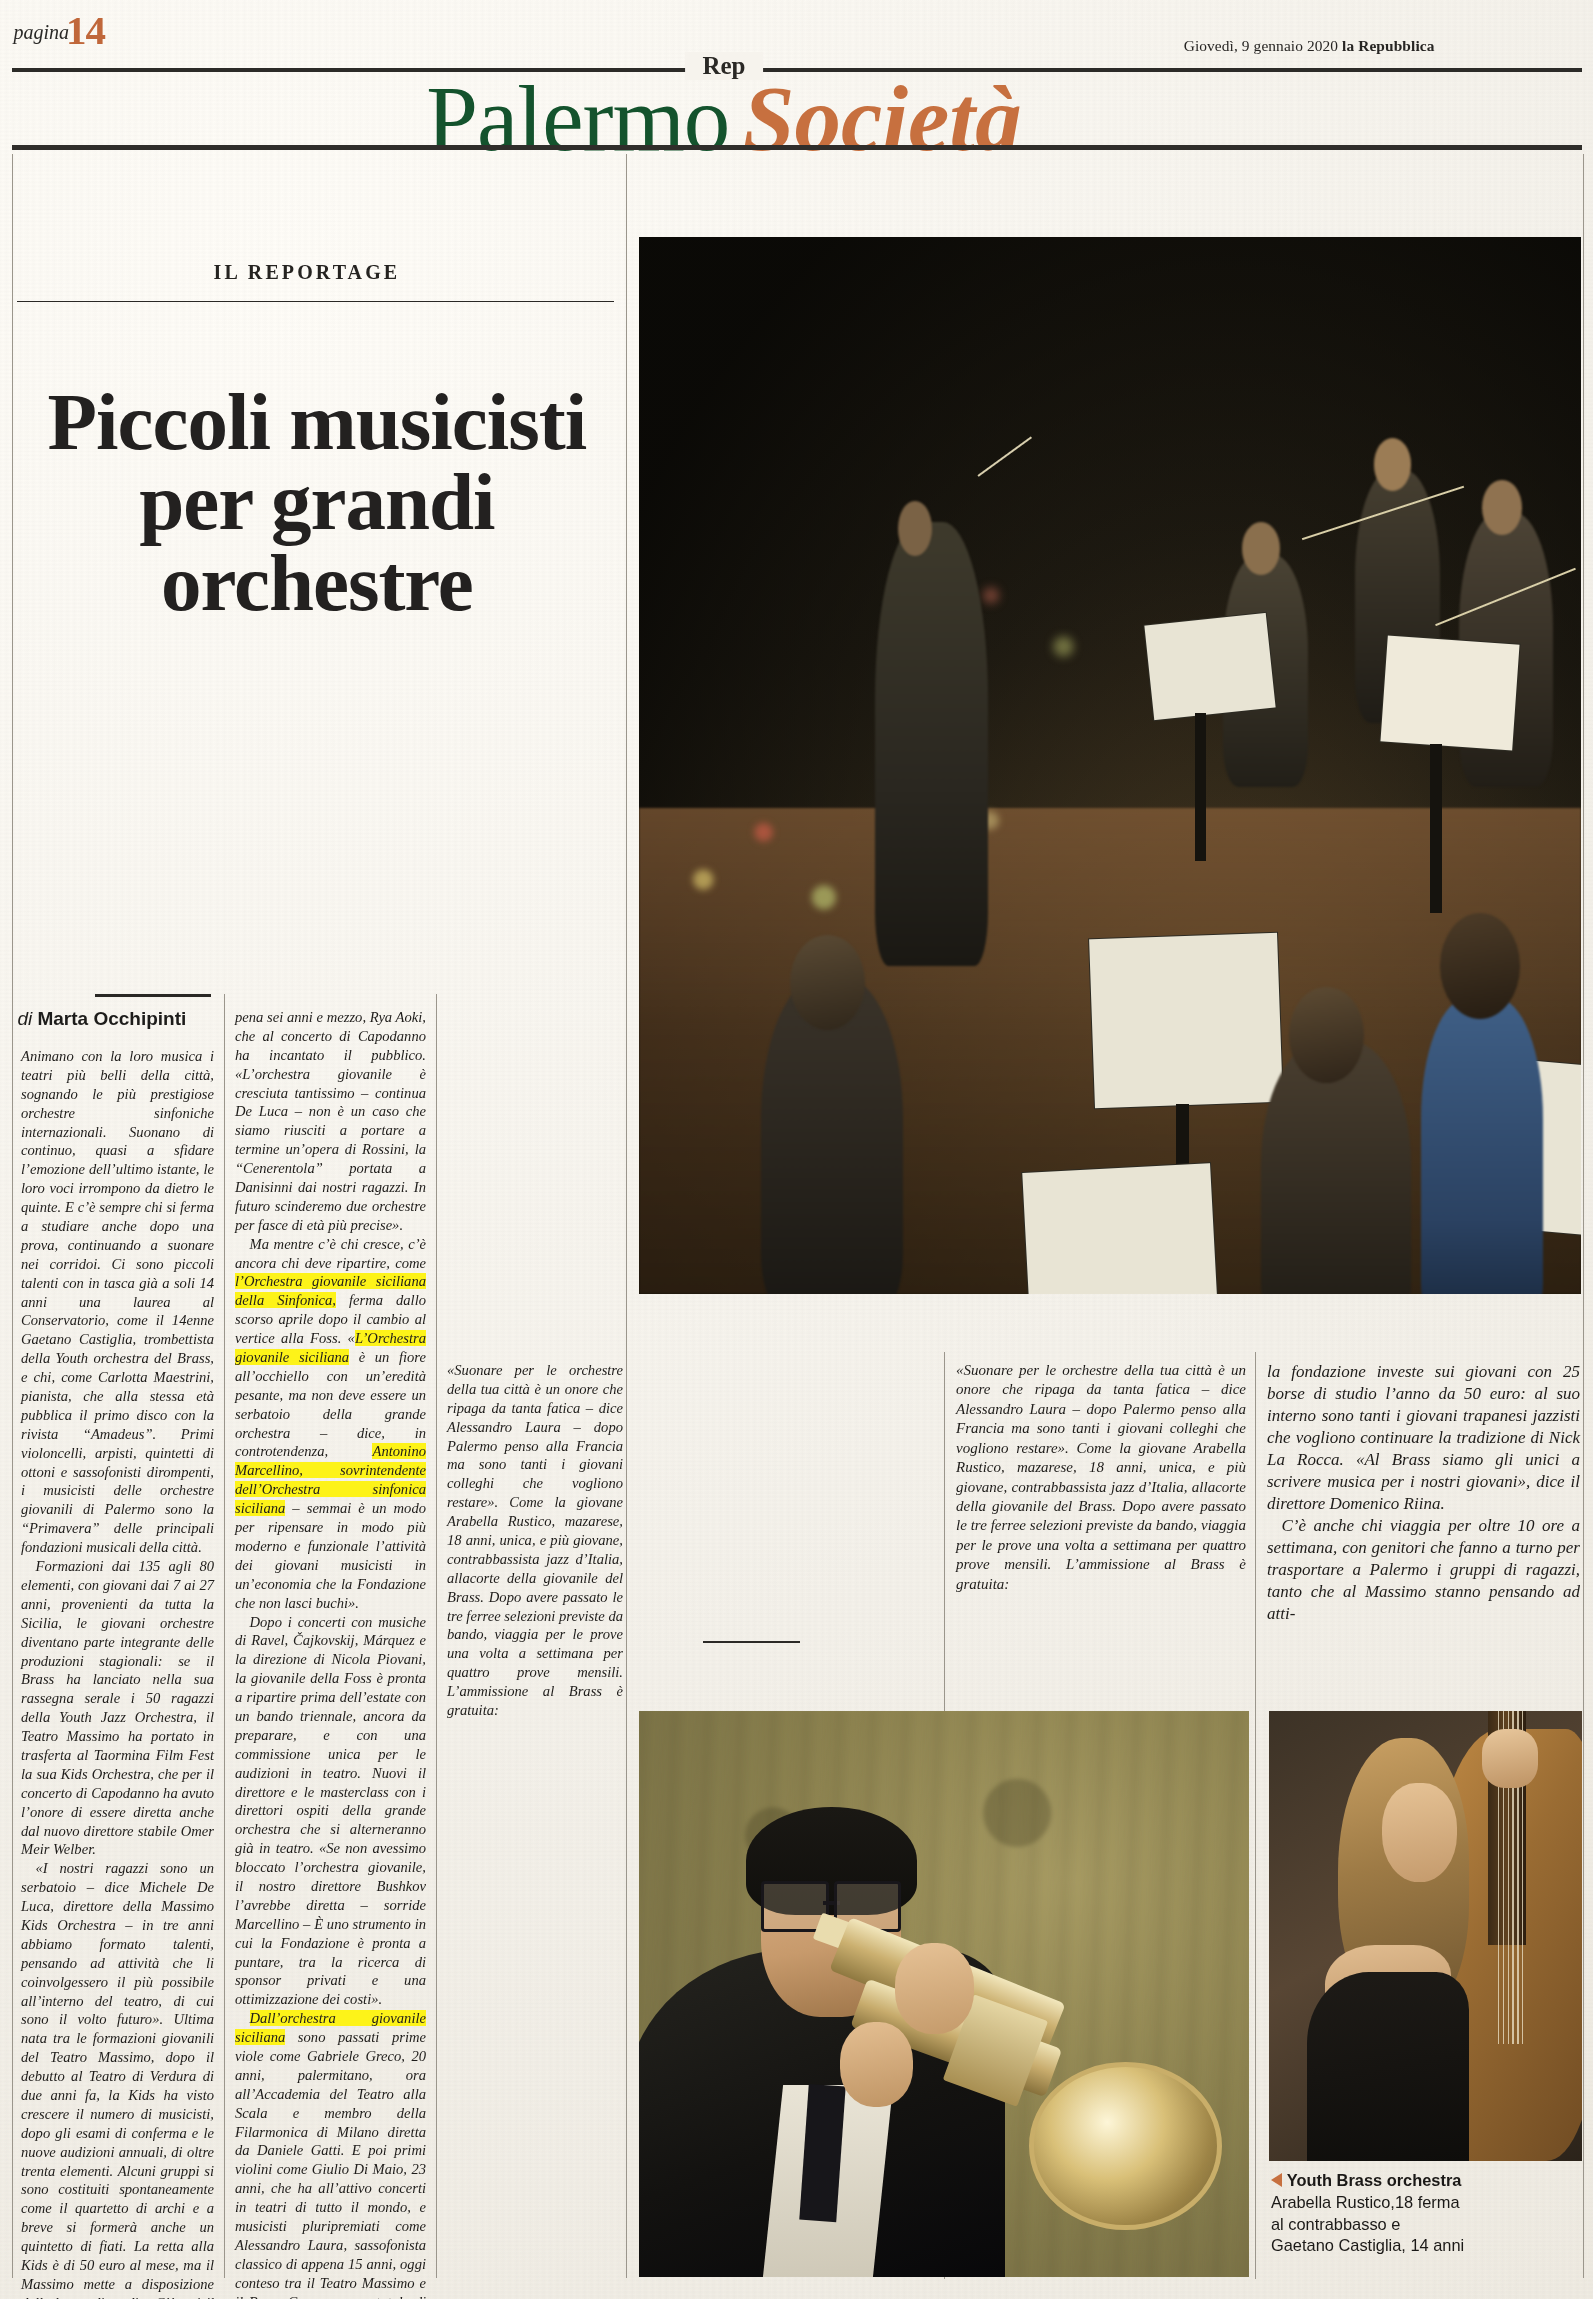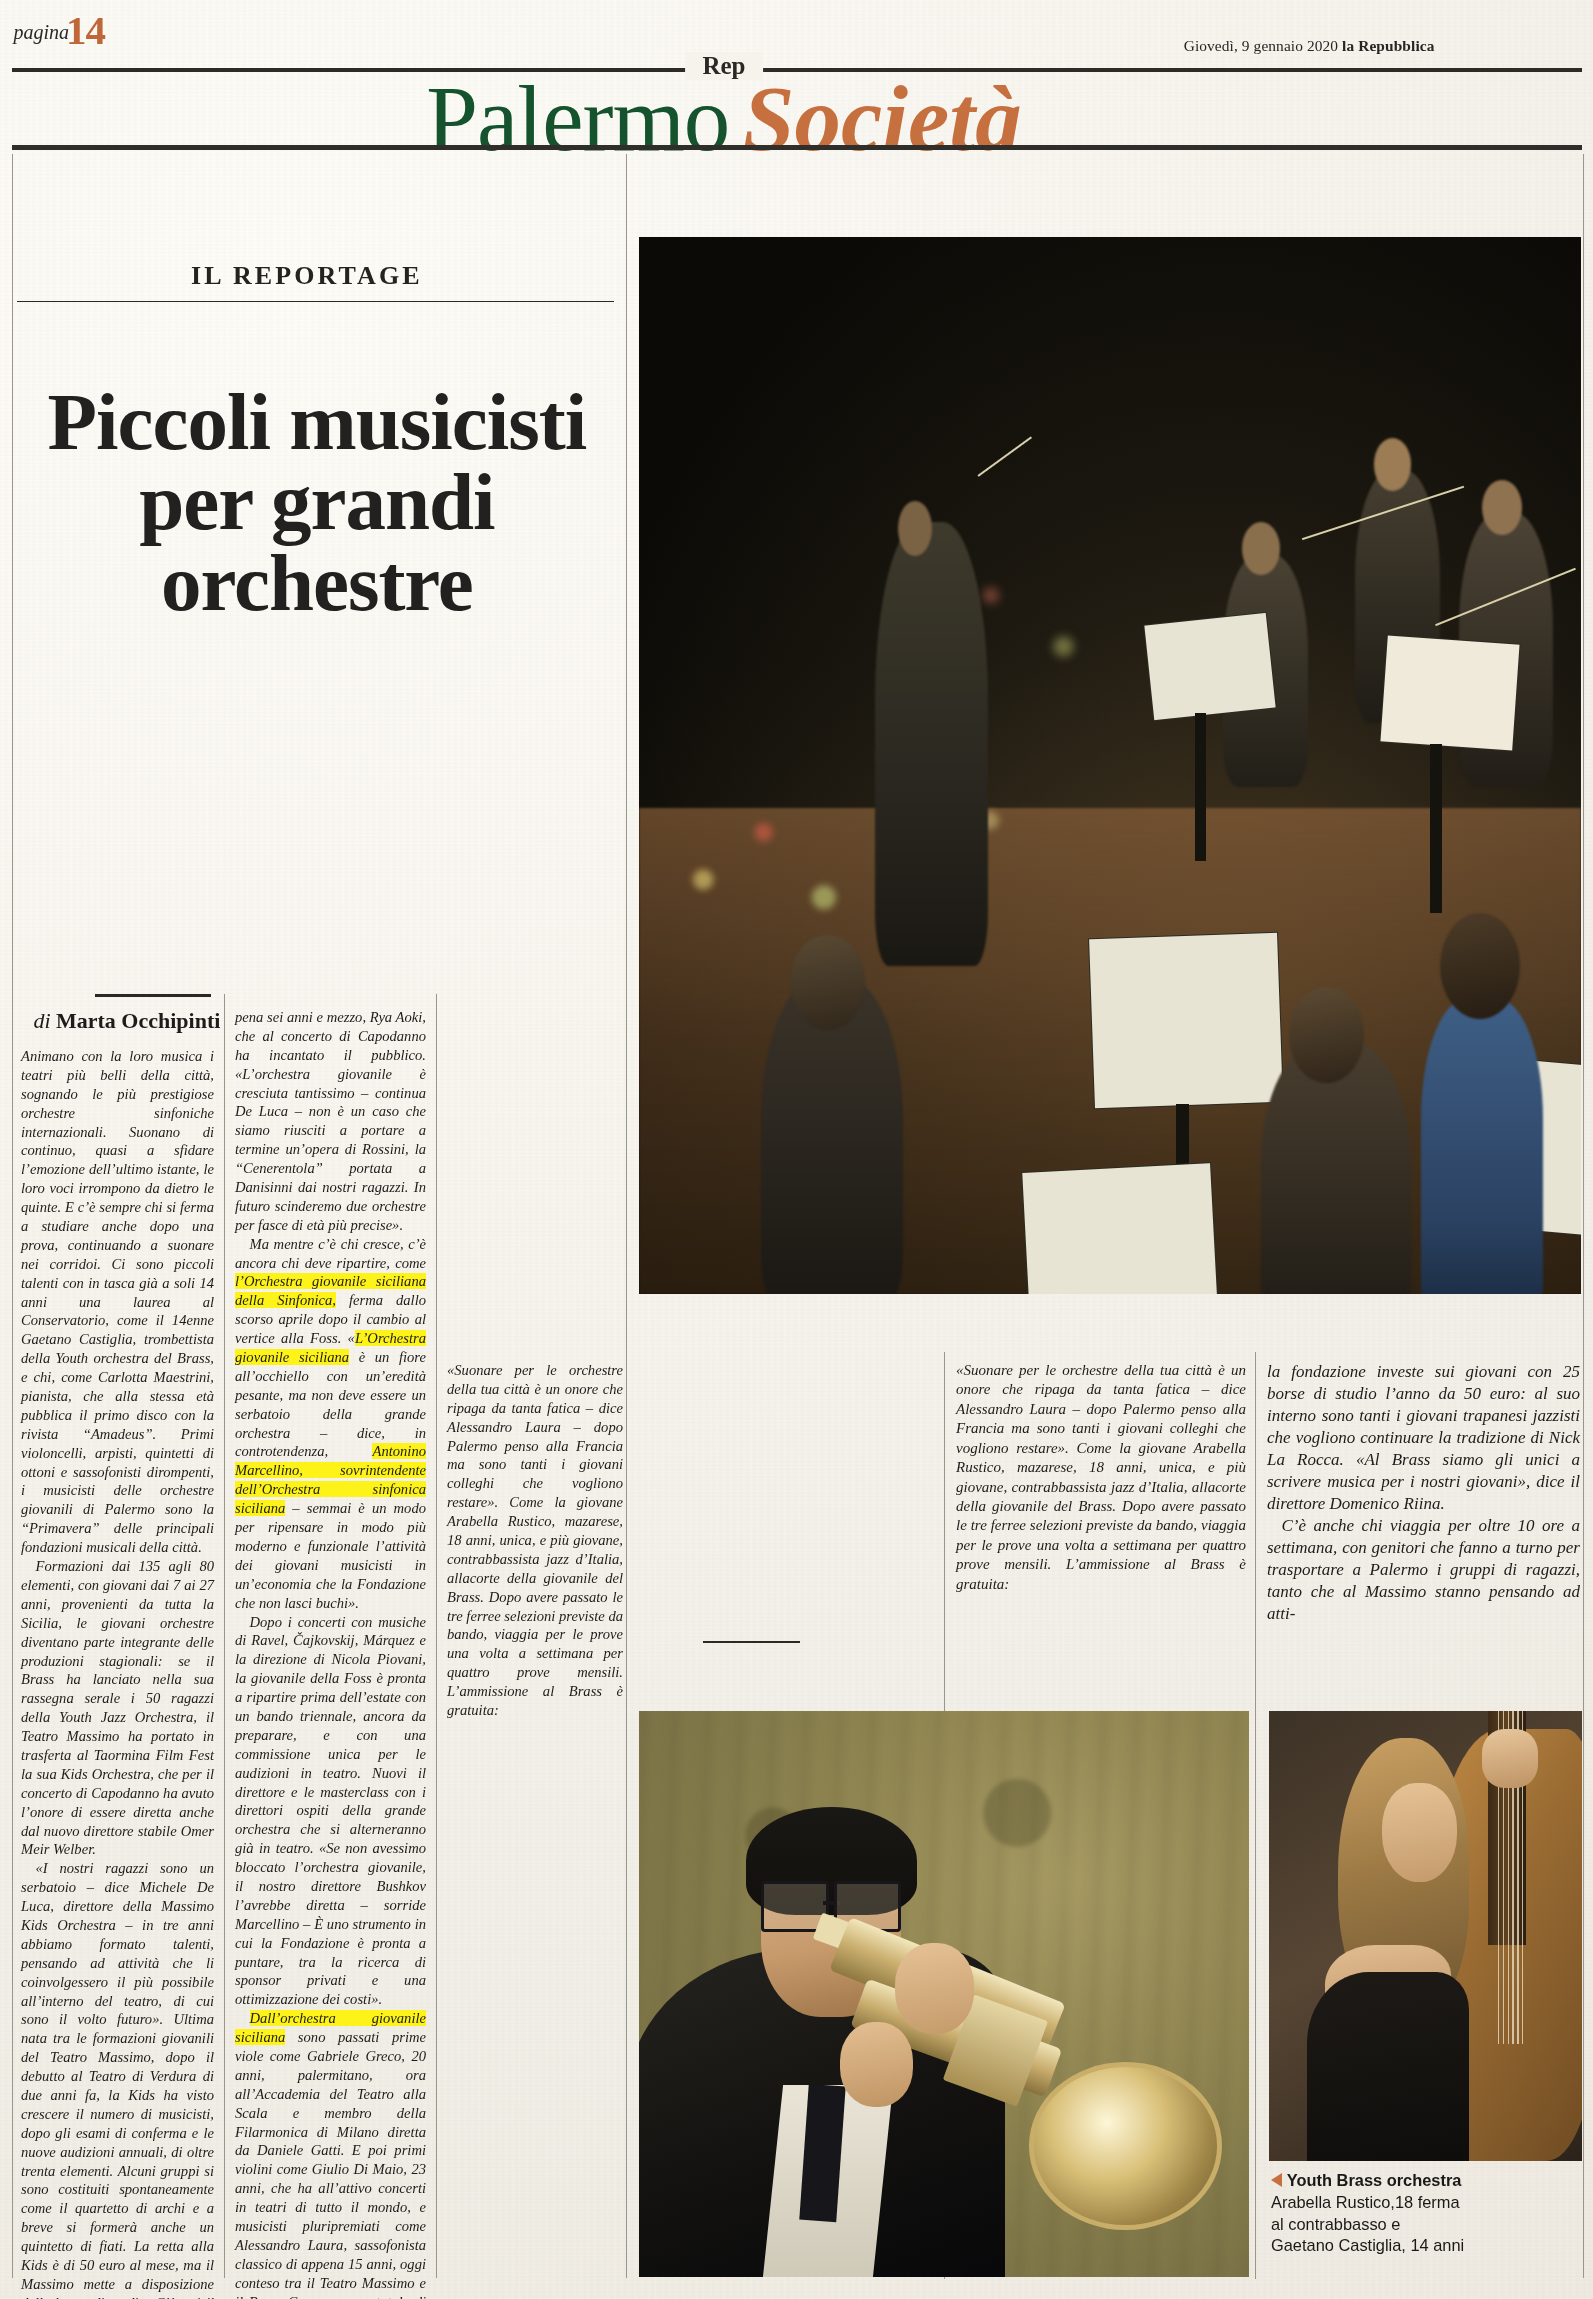--- a/index.html
+++ b/index.html
@@ -60,21 +60,21 @@
   }
   .bigtitle .w1{color:#14532d;font-weight:normal;letter-spacing:-1px;}
   .bigtitle .w2{color:#c7703f;font-style:italic;font-weight:bold;margin-left:13.5px;}
   .rule-bottom{
     position:absolute;left:11.6px;top:145px;width:1570px;height:4.8px;background:#302e2b;
   }
 
   
   .kicker-wrap{position:absolute;left:17.4px;top:261px;width:579px;text-align:center;}
   .kicker{
-    font-size:26px;font-weight:bold;letter-spacing:3.1px;color:#252320;
+    font-size:20px;font-weight:bold;letter-spacing:3.1px;color:#252320;
     font-family:"Liberation Serif",serif;
   }
   .kicker-rule{
     position:absolute;left:17.4px;top:301px;width:597px;height:1.9px;background:#28262300;
     border-top:1.9px solid #2a2825;
   }
   .headline{
     position:absolute;left:17.4px;top:328px;width:599px;
     text-align:center;
     font-size:81px;line-height:0.99;
@@ -85,22 +85,22 @@
     position:absolute;left:27px;top:850px;width:599px;
     text-align:center;
     font-size:26px;line-height:1.32;
     font-family:"Liberation Serif",serif;
     color:#262422;
   }
   .byline-rule{
     position:absolute;left:95px;top:994px;width:116px;height:2.9px;background:#2a2825;
   }
   .byline{
-    position:absolute;left:17.4px;top:1008px;width:203px;text-align:right;
-    font-size:22px;font-family:Liberation Serif, serif;
+    position:absolute;left:17.4px;top:1008px;width:203px;text-align:left;
+    font-size:19px;font-family:Liberation Sans, sans-serif;
   }
   .byline i{font-style:italic;}
   .byline b{font-weight:bold;}
 
   
   .vline{position:absolute;width:1px;background:#9b968c;}
 
   
   .col{
     position:absolute;

